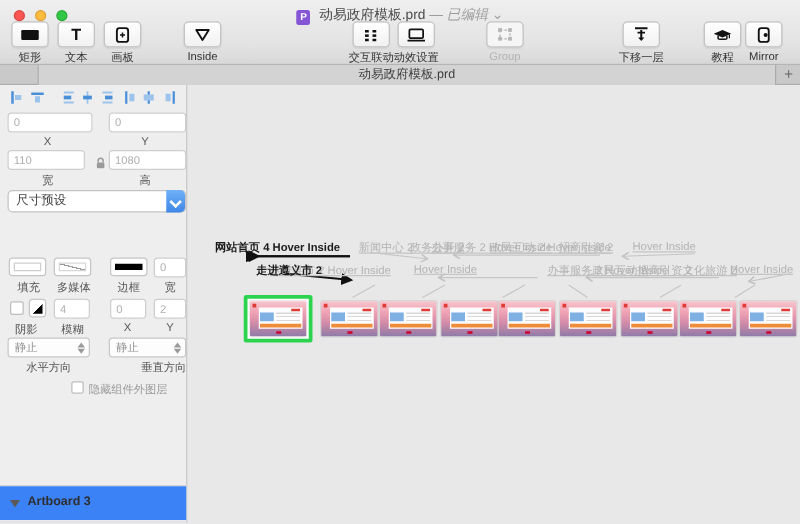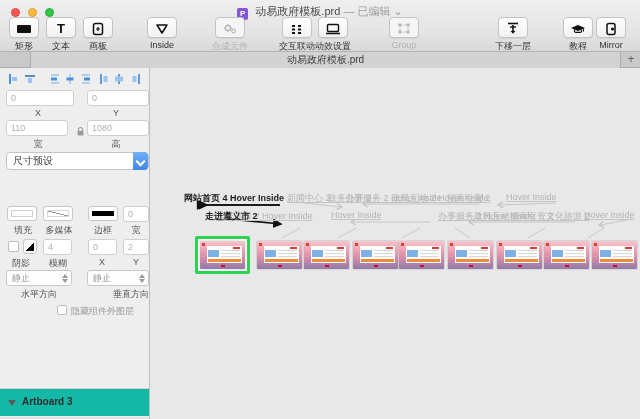--- a/index.html
+++ b/index.html
@@ -10,21 +10,21 @@
   #header{position:absolute;left:0;top:0;width:640px;height:52px;
     background:linear-gradient(180deg,#efefef 0%,#e3e3e3 70%,#d8d8d8 100%);
     border-bottom:1px solid #b4b4b4;}
   .traffic{position:absolute;top:8px;width:9px;height:9px;border-radius:50%;}
   #tl-close{left:11px;background:#fc5753;border:1px solid #df4744;}
   #tl-min{left:28px;background:#fdbc40;border:1px solid #de9f34;}
   #tl-zoom{left:45px;background:#33c748;border:1px solid #27aa35;}
   #doc-title{position:absolute;left:0;right:0;top:4px;text-align:center;font-size:11px;color:#4a4a4a;white-space:nowrap;}
   #doc-badge{display:inline-block;width:11px;height:12px;line-height:12px;background:#8456d6;color:#fff;
     font-size:8px;font-weight:bold;border-radius:2px;text-align:center;vertical-align:-1px;margin-right:4px;}
-  #doc-status{color:#9b9b9b;}
+  #doc-status{color:#9b9b9b;font-style:italic;}
   .tool{position:absolute;top:17px;transform:translateX(-50%);text-align:center;}
   .chip{display:inline-block;min-width:30px;height:21px;padding:0 4px;border-radius:4px;
     background:linear-gradient(180deg,#ffffff,#f1f1f1);border:1px solid #c3c3c3;
     box-shadow:0 1px 1px rgba(0,0,0,.06);line-height:19px;}
   .chip svg{vertical-align:middle;}
   .tool .tlabel{display:block;font-size:9px;color:#333;margin-top:2px;white-space:nowrap;}
   .tool.disabled .tlabel{color:#b3b3b3;}
   .tool.disabled .chip{background:#f5f5f5;}
   .t-glyph{font-size:13px;font-weight:bold;color:#111;}
 
@@ -56,21 +56,21 @@
     border:1px solid #c4c4c4;border-radius:4px;font-size:10px;color:#3f3f3f;line-height:16px;padding-left:6px;}
   #preset-cap{position:absolute;right:0;top:-1px;width:15px;height:18px;border-radius:0 4px 4px 0;
     background:linear-gradient(180deg,#6fb1f7,#3f87e8);}
   #preset-cap:before{content:"";position:absolute;left:4px;top:6px;width:5px;height:5px;
     border-left:2px solid #fff;border-bottom:2px solid #fff;transform:rotate(-45deg);}
   .cbox{position:absolute;width:11px;height:11px;background:#fff;border:1px solid #bdbdbd;border-radius:2px;}
   #hide-outside-label{position:absolute;left:71px;top:237px;font-size:9px;color:#9a9a9a;white-space:nowrap;}
 
   
   #layers{position:absolute;left:0;top:320px;width:149px;height:99px;background:#fafafa;border-top:1px solid #d2d2d2;}
-  .lrow{position:absolute;left:0;width:149px;height:28px;border-bottom:1px solid #ececec;background:#14b8a6;}
+  .lrow{position:absolute;left:0;width:149px;height:28px;border-bottom:1px solid #ececec;background:#3b82f6;}
   .lrow.hl{background:#e3e3e3;}
   .lname{position:absolute;top:7px;font-size:10px;color:#2e2e2e;font-weight:bold;white-space:nowrap;}
   .tri-down{position:absolute;width:0;height:0;border-left:4px solid transparent;border-right:4px solid transparent;border-top:6px solid #5a5a5a;}
 
   
   #canvas{position:absolute;left:150px;top:68px;width:490px;height:351px;background:#e8e8e8;overflow:hidden;}
   .flabel-canvas{position:absolute;font-size:9px;white-space:nowrap;}
   .flabel-canvas.ghost{color:#b3b3b3;text-decoration:underline;text-decoration-color:#c4c4c4;}
   .flabel-canvas.dark{color:#1c1c1c;font-weight:bold;}
   #arrows{position:absolute;left:0;top:0;}
@@ -120,29 +120,20 @@
               <path d="M7 5v4M5 7h4" stroke="#111" stroke-width="1.2"></path>
             </svg></span></span>
       <span class="tlabel">画板</span>
     </div>
     <div class="tool" style="left:162px">
       <span class="chip"><span>
         <svg width="14" height="12">
               <path d="M2 2h10L7 10z" fill="none" stroke="#111" stroke-width="1.5" stroke-linejoin="round"></path>
             </svg></span></span>
       <span class="tlabel">Inside</span>
-    </div>
-    <div class="tool disabled" style="left:230px">
-      <span class="chip"><span>
-        <svg width="16" height="12">
-              <circle cx="6" cy="5" r="2.6" fill="none" stroke="#b5b5b5" stroke-width="1.4"></circle>
-              <path d="M6 1v1.2M6 7.8V9M2.2 5h1.2M8.6 5h1.2" stroke="#b5b5b5" stroke-width="1.2"></path>
-              <circle cx="11.5" cy="8" r="1.8" fill="none" stroke="#b5b5b5" stroke-width="1.2"></circle>
-            </svg></span></span>
-      <span class="tlabel">合成元件</span>
     </div>
     <div class="tool" style="left:333px">
       <span class="chip"><span>
         <svg width="16" height="12">
               <rect x="2.5" y="1.5" width="11" height="7" rx="1" fill="none" stroke="#111" stroke-width="1.4"></rect>
               <path d="M1 10.5h14" stroke="#111" stroke-width="1.5"></path>
             </svg></span></span>
       <span class="tlabel">动效设置</span>
     </div>
     <div class="tool" style="left:297px">
@@ -337,21 +328,21 @@
         <path d="M632 219L600 225" marker-end="url(#mhGray)"></path>
         <path d="M300 228L282 238"></path>
           <path d="M356 228L338 238"></path>
         <path d="M420 228L402 238"></path>
           <path d="M455 228L470 238"></path>
         <path d="M545 228L528 238"></path>
           <path d="M604 228L588 238"></path>
       </g>
     </svg>
     <div id="labels-layer">
-        <span class="flabel-canvas dark" style="left: 22px; top: 124px; margin-left: 12px;">网站首页 4 Hover Inside</span>
+        <span class="flabel-canvas dark" style="left: 22px; top: 124px;">网站首页 4 Hover Inside</span>
         <span class="flabel-canvas ghost" style="left: 137px; top: 124px;">新闻中心 2</span>
         <span class="flabel-canvas ghost" style="left: 178px; top: 124px;">政务公开 2</span>
         <span class="flabel-canvas ghost" style="left: 195px; top: 124px;">办事服务 2 Hover Inside</span>
         <span class="flabel-canvas ghost" style="left: 242px; top: 124px;">政民互动 2 Hover Inside</span>
         <span class="flabel-canvas ghost" style="left: 297px; top: 124px;">招商引资 2</span>
         <span class="flabel-canvas ghost" style="left: 356px; top: 124px;">Hover Inside</span>
         <span class="flabel-canvas ghost" style="left: 66px; top: 142px;">走进县市 2 Hover Inside</span>
         <span class="flabel-canvas dark" style="left: 55px; top: 142px;">走进遵义市 2</span>
         <span class="flabel-canvas ghost" style="left: 181px; top: 142px;">Hover Inside</span>
         <span class="flabel-canvas ghost" style="left: 288px; top: 142px;">办事服务 2 Hover Inside</span>

